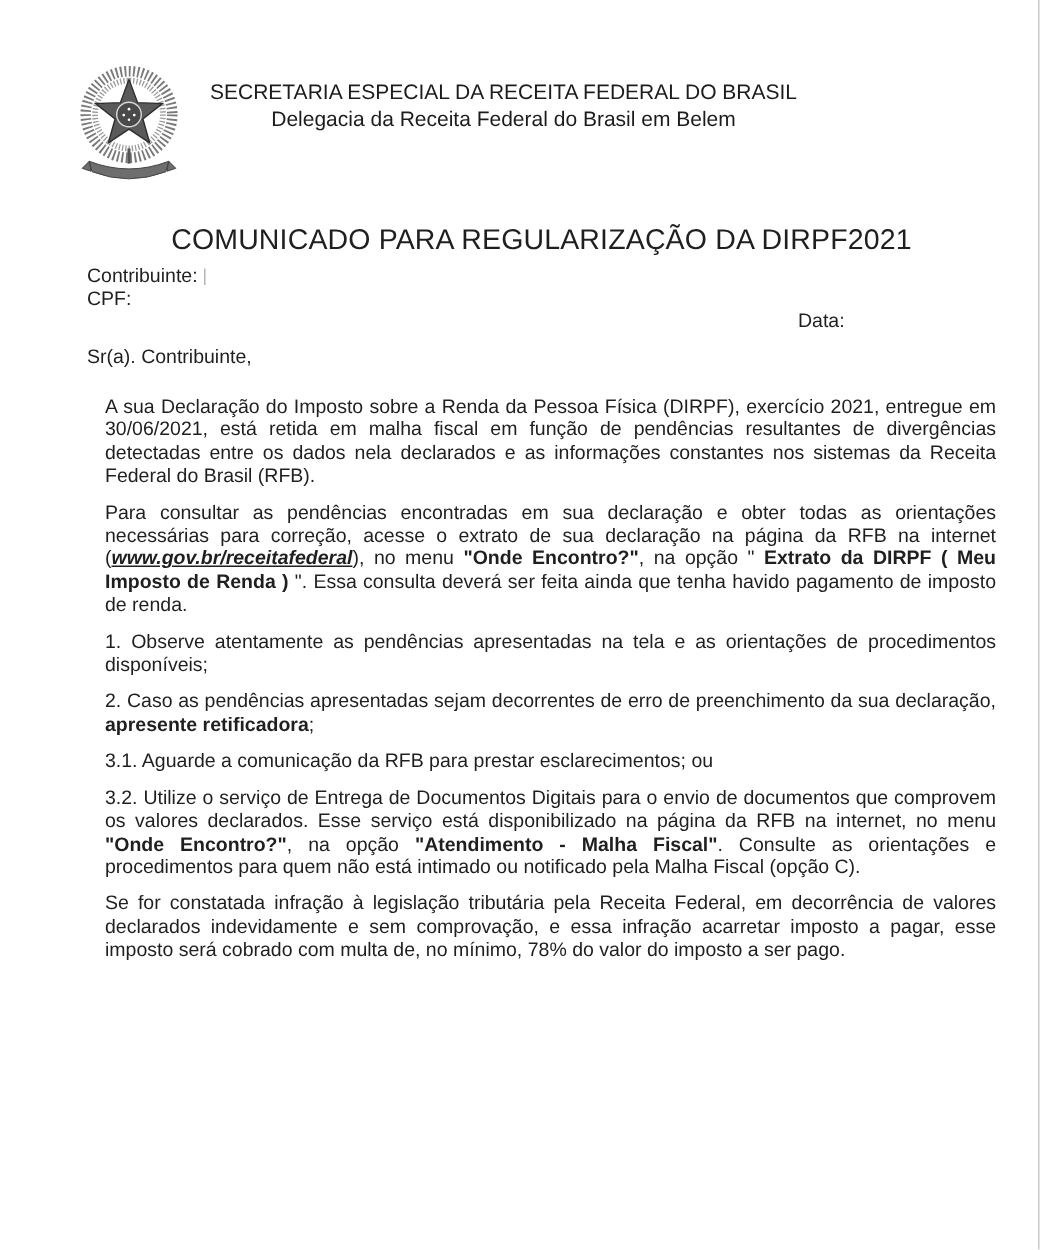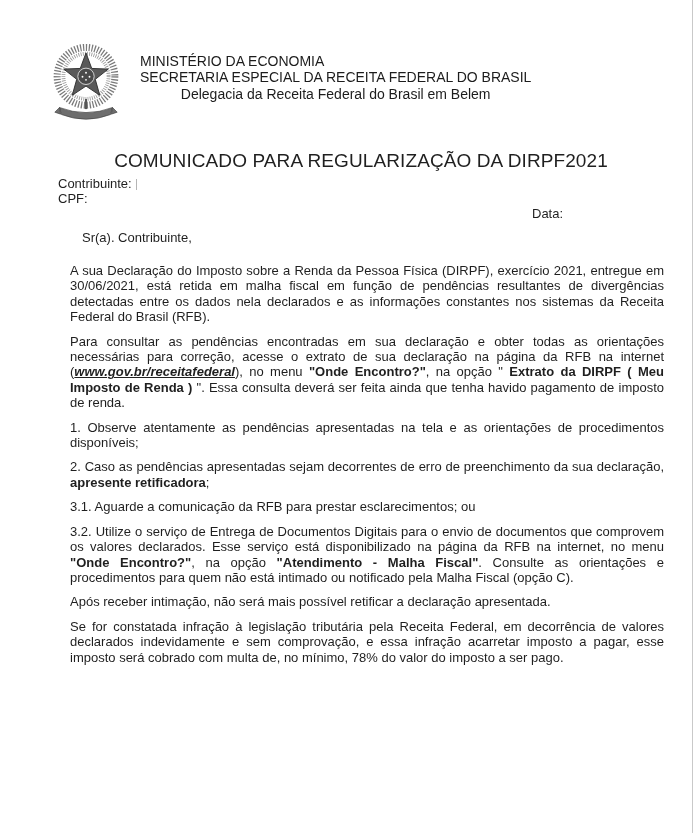--- a/index.html
+++ b/index.html
@@ -36,21 +36,20 @@
     display: inline-block; width: 1px; height: 11px;
     background: #b5b5b5; margin-left: 4px;
   }
   .date-field {
     position: absolute; top: 206px; left: 532px;
     font-size: 13px;
   }
   .salutation {
     position: absolute; top: 230px; left: 58px;
     font-size: 13px;
-    margin-left: 24px;
   }
   .doc-body {
     position: absolute; top: 263px; left: 58px; width: 606px;
   }
   .doc-body p {
     margin: 0 0 9px 12px;
     font-size: 13px; line-height: 15.4px;
     text-align: justify;
   }
   .b   { font-weight: bold; }
@@ -75,21 +74,20 @@
     <circle cx="54.5" cy="48.5" r="1.2" fill="#ffffff"></circle>
     <circle cx="50" cy="52.5" r="1.1" fill="#ffffff"></circle>
 
     <rect x="48.7" y="77" width="2.6" height="13" fill="#555555"></rect>
 
     <path d="M16 88 Q50 101 84 88 L81.5 97 Q50 109 18.5 97 Z" fill="#6e6e6e" stroke="#3c3c3c" stroke-width="0.8"></path>
     <path d="M16 88 L10 94 L17.5 96.5 Z" fill="#6e6e6e" stroke="#3c3c3c" stroke-width="0.8"></path>
     <path d="M84 88 L90 94 L82.5 96.5 Z" fill="#6e6e6e" stroke="#3c3c3c" stroke-width="0.8"></path>
   </svg>
   <div class="org">
-    <div>MINISTÉRIO DA ECONOMIA</div>
     <div>SECRETARIA ESPECIAL DA RECEITA FEDERAL DO BRASIL</div>
     <div class="line3">Delegacia da Receita Federal do Brasil em Belem</div>
   </div>
 </div>
 
 <div class="doc-title">COMUNICADO PARA REGULARIZAÇÃO DA DIRPF2021</div>
 
 <div class="meta">
   <div class="meta-row">
     <span>Contribuinte:</span>
@@ -109,15 +107,14 @@
 
 <div class="salutation">Sr(a). Contribuinte,</div>
 
 <div class="doc-body">
     <p><span>A sua Declaração do Imposto sobre a Renda da Pessoa Física (DIRPF), exercício 2021, entregue em 30/06/2021, está retida em malha fiscal em função de pendências resultantes de divergências detectadas entre os dados nela declarados e as informações constantes nos sistemas da Receita Federal do Brasil (RFB).</span></p>
     <p><span>Para consultar as pendências encontradas em sua declaração e obter todas as orientações necessárias para correção, acesse o extrato de sua declaração na página da RFB na internet (</span><span class="biu">www.gov.br/receitafederal</span><span>), no menu </span><span class="b">"Onde Encontro?"</span><span>, na opção " </span><span class="b">Extrato da DIRPF ( Meu Imposto de Renda )</span><span> ". Essa consulta deverá ser feita ainda que tenha havido pagamento de imposto de renda.</span></p>
     <p><span>1. Observe atentamente as pendências apresentadas na tela e as orientações de procedimentos disponíveis;</span></p>
     <p><span>2. Caso as pendências apresentadas sejam decorrentes de erro de preenchimento da sua declaração, </span><span class="b">apresente retificadora</span><span>;</span></p>
     <p><span>3.1. Aguarde a comunicação da RFB para prestar esclarecimentos; ou</span></p>
     <p><span>3.2. Utilize o serviço de Entrega de Documentos Digitais para o envio de documentos que comprovem os valores declarados. Esse serviço está disponibilizado na página da RFB na internet, no menu </span><span class="b">"Onde Encontro?"</span><span>, na opção </span><span class="b">"Atendimento - Malha Fiscal"</span><span>. Consulte as orientações e procedimentos para quem não está intimado ou notificado pela Malha Fiscal (opção C).</span></p>
-    <p><span>Após receber intimação, não será mais possível retificar a declaração apresentada.</span></p>
     <p><span>Se for constatada infração à legislação tributária pela Receita Federal, em decorrência de valores declarados indevidamente e sem comprovação, e essa infração acarretar imposto a pagar, esse imposto será cobrado com multa de, no mínimo, 78% do valor do imposto a ser pago.</span></p>
   </div>
 
 </body></html>

